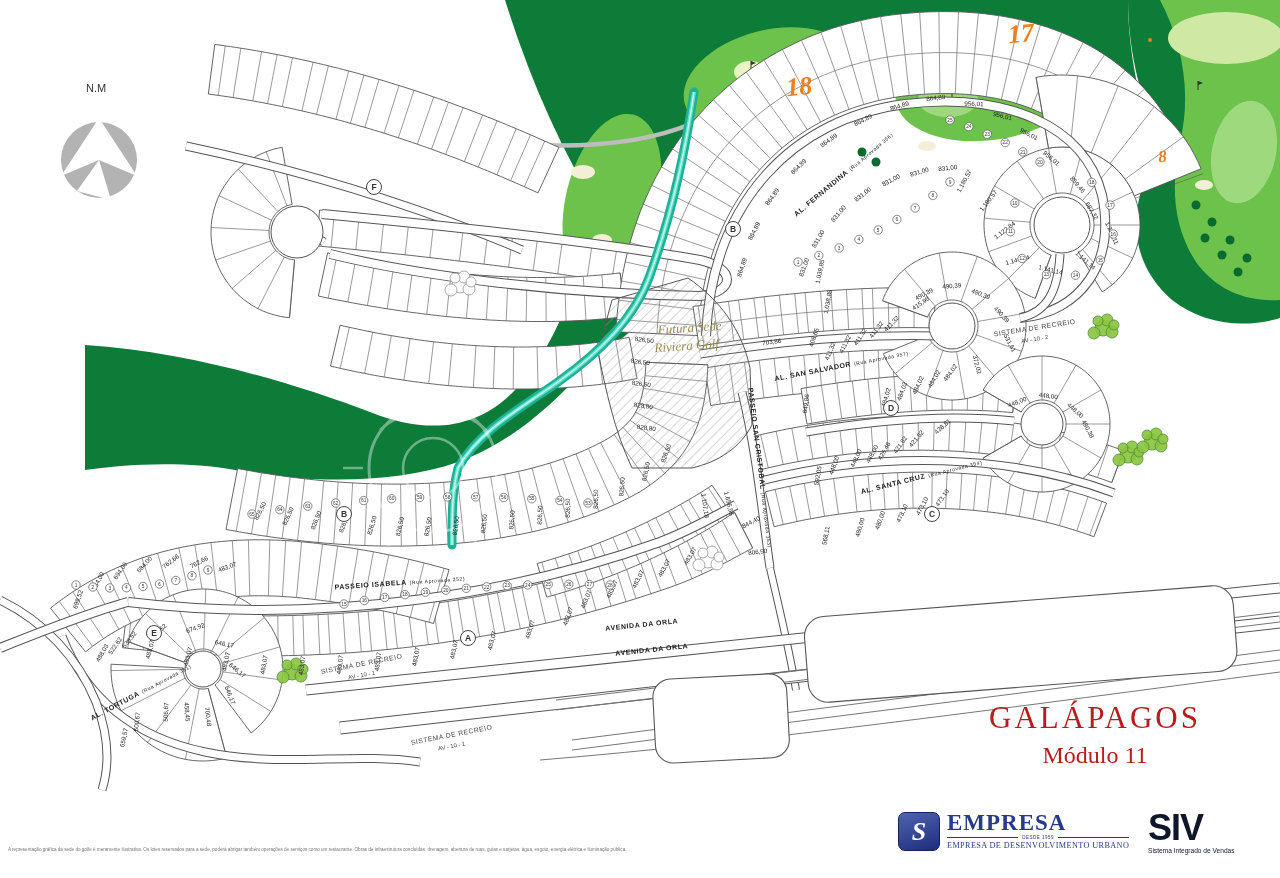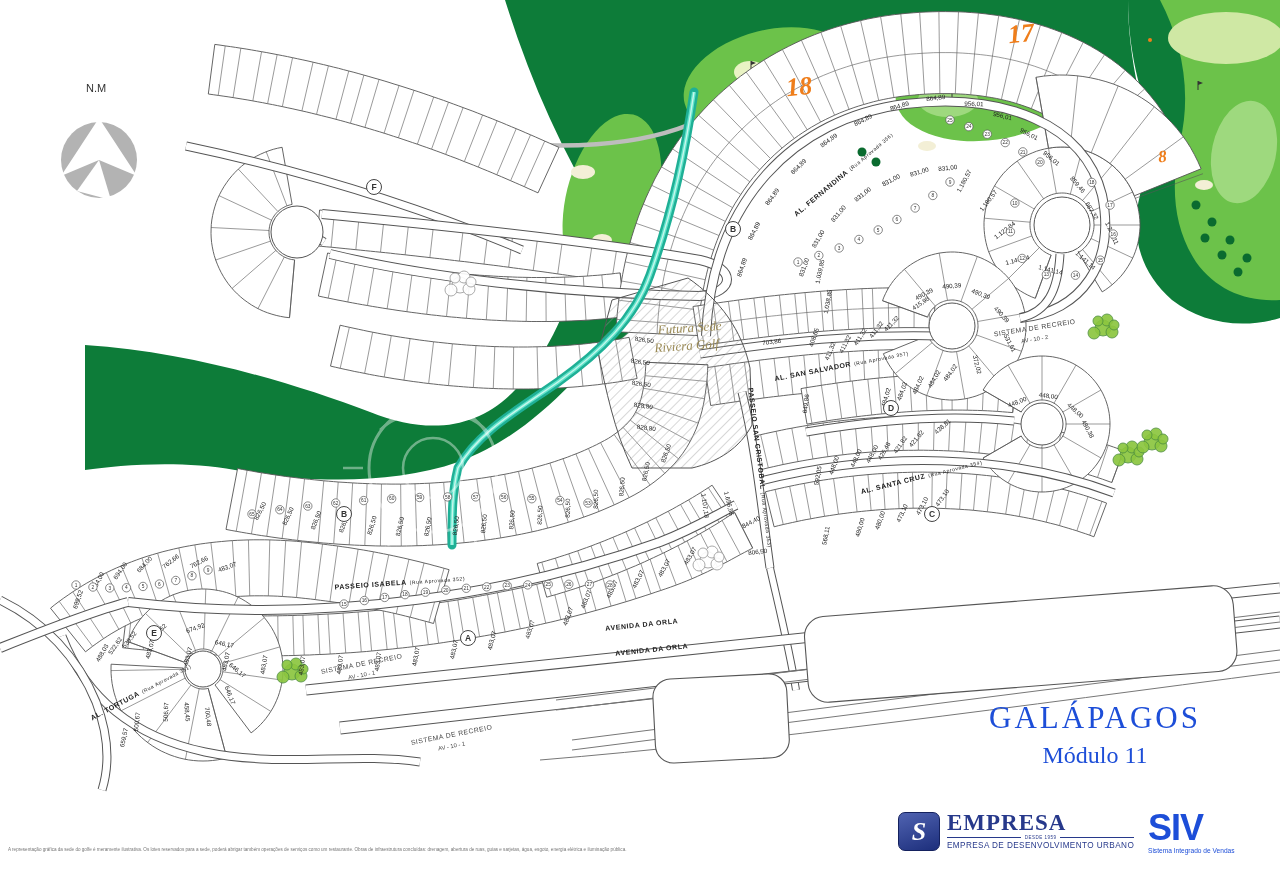--- a/index.html
+++ b/index.html
@@ -1,32 +1,32 @@
 <!DOCTYPE html>
 <html><head>
 <meta charset="utf-8">
 <style>
   html,body{margin:0;padding:0;background:#fff;}
   #stage{position:relative;width:1280px;height:878px;overflow:hidden;background:#fff;
          font-family:"Liberation Sans",sans-serif;}
   #map{position:absolute;left:0;top:0;}
   .ovl{position:absolute;}
-  #title-block{left:955px;top:700px;width:280px;text-align:center;color:#1d4ed8;}
+  #title-block{left:955px;top:700px;width:280px;text-align:center;color:#b91c1c;}
   #title-block .proj{font-family:"Liberation Serif",serif;font-size:31px;letter-spacing:3px;}
   #title-block .mod{font-family:"Liberation Serif",serif;font-size:24px;margin-top:6px;}
   #sobloco{left:898px;top:812px;display:flex;align-items:flex-start;gap:7px;color:#27398b;}
   #sobloco .tile{width:40px;height:37px;border-radius:7px;background:linear-gradient(160deg,#5063b1,#1c2e7b);
      border:1px solid #14215e;display:flex;align-items:center;justify-content:center;
      font-family:"Liberation Serif",serif;font-weight:bold;font-style:italic;font-size:26px;color:#fff;}
   #sobloco .word{font-family:"Liberation Serif",serif;font-weight:bold;font-size:23px;letter-spacing:1px;line-height:.95;}
   #sobloco .since-row{display:flex;align-items:center;gap:4px;margin:1px 0 1px 0;}
   #sobloco .since-row .rule{flex:1;height:1px;background:#27398b;}
   #sobloco .since{font-size:4.5px;letter-spacing:.5px;white-space:nowrap;}
-  #sobloco .tag{font-size:8.2px;letter-spacing:.4px;white-space:nowrap;}
-  #siv{left:1148px;top:810px;color:#1d4ed8;line-height:1;}
+  #sobloco .tag{font-size:8.2px;letter-spacing:.4px;white-space:nowrap;font-family:Liberation Serif, serif;}
+  #siv{left:1148px;top:810px;color:#0f172a;line-height:1;}
   #siv .mark{font-weight:900;font-size:36px;letter-spacing:-1px;}
   #siv .tag{font-size:6.6px;margin-top:2px;white-space:nowrap;}
   #disclaimer{left:8px;top:847px;width:700px;font-size:4.6px;color:#777;white-space:nowrap;}
 </style>
 </head>
 <body>
 
 <div id="stage">
   <svg id="map" width="1280" height="878" viewBox="0 0 1280 878">
       <g>

